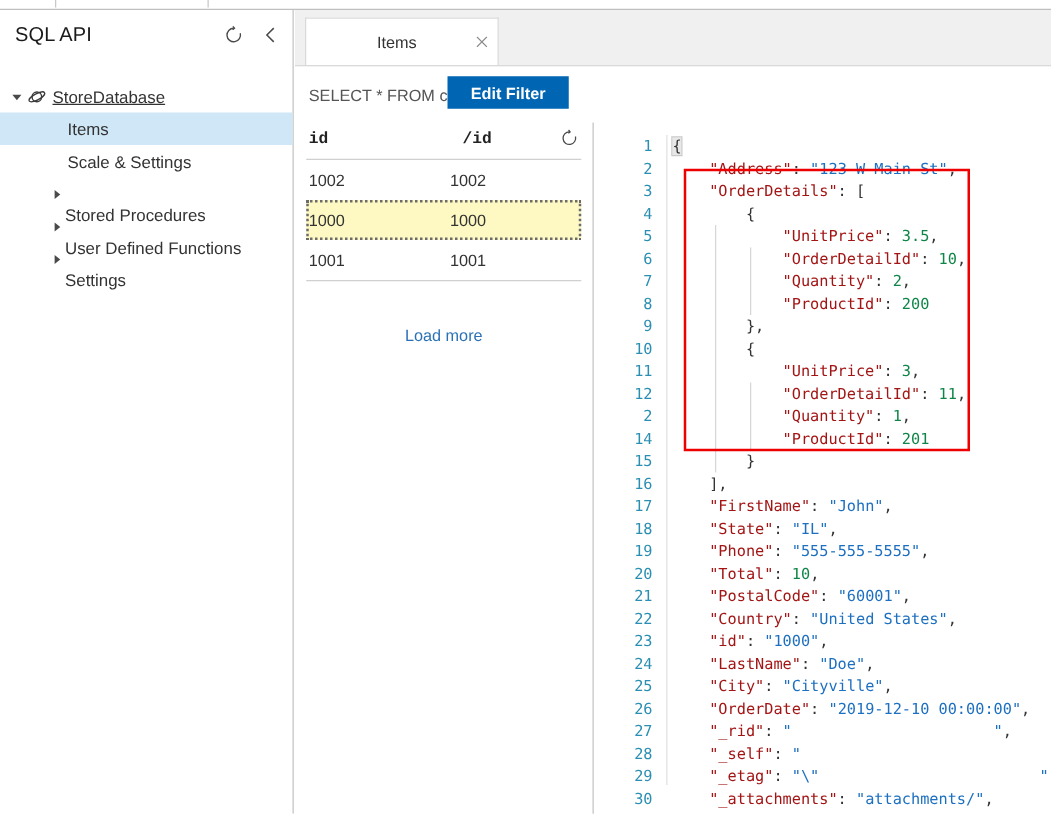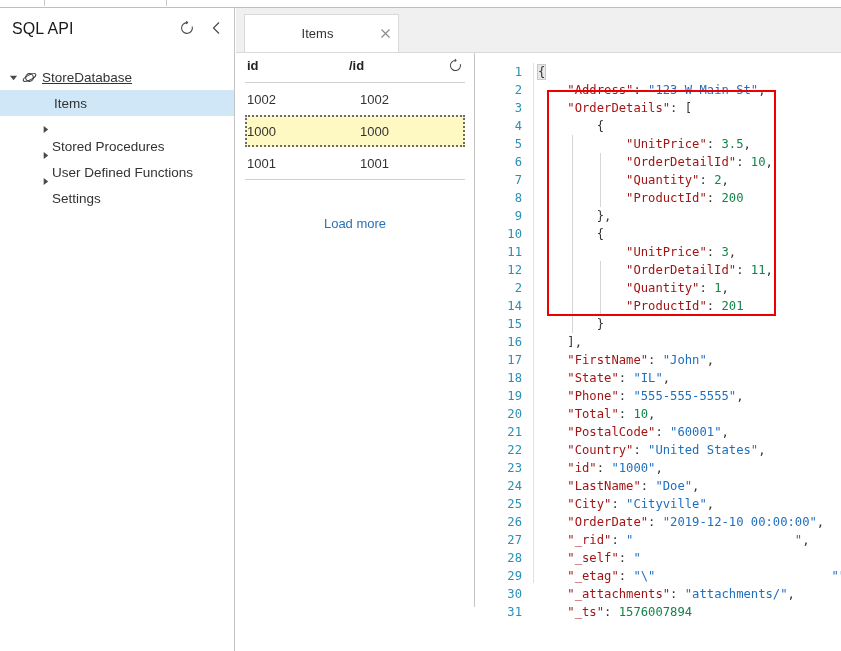--- a/index.html
+++ b/index.html
@@ -80,23 +80,23 @@
   
   .panes{position:relative;height:554px;}
   .listpane{
     position:absolute;left:0;top:0;width:239px;height:554px;
     border-right:1px solid #c4c4c4;box-sizing:border-box;
   }
   .lp-head{
     position:relative;height:29px;border-bottom:1px solid #d0d0d0;
     margin:0 9px;
   }
-  .lp-head .col{position:absolute;top:5px;font-size:13px;font-weight:bold;color:#222;}
+  .lp-head .col{position:absolute;top:5px;font-size:13px;font-weight:bold;color:#222;font-family:Liberation Mono, monospace;}
   .lp-head .c1{left:2px;}
-  .lp-head .c2{left:104px;}
+  .lp-head .c2{left:125px;}
   .lp-head .rf{position:absolute;right:2px;top:5px;cursor:pointer;}
   .rows{margin:0 9px;border-bottom:1px solid #d0d0d0;}
   .row{
     position:relative;height:32px;display:flex;align-items:center;
     font-size:13px;color:#333;cursor:pointer;box-sizing:border-box;
   }
   .row.sel{background:#fef9c3;outline:2px dotted #6b6b6b;outline-offset:-2px;}
   .row .c1{position:absolute;left:2px;}
   .row .c2{position:absolute;left:115px;}
   .loadmore{
@@ -174,20 +174,23 @@
             <svg width="15" height="15" viewBox="0 0 16 16">
               <circle cx="8" cy="8" r="4.1" fill="none" stroke="#3a3a3a" stroke-width="1.2"></circle>
               <ellipse cx="8" cy="8" rx="7.4" ry="2.6" fill="none" stroke="#3a3a3a" stroke-width="1.1" transform="rotate(-28 8 8)"></ellipse>
             </svg>
           </span>
           <span class="lbl">StoreDatabase</span>
         </div>
         <div class="tree-row lvl2 sel">
           <span class="lbl">Items</span>
         </div>
+        <div class="tree-row lvl2">
+          <span class="lbl">Scale &amp; Settings</span>
+        </div>
         <div class="tree-row lvl2 haschev">
           <span class="caret">
             <svg width="9" height="9" viewBox="0 0 10 10">
               <path d="M3 1 L8 5 L3 9 Z" fill="#4a4a4a"></path>
             </svg>
           </span>
           <span class="lbl">Stored Procedures</span>
         </div>
         <div class="tree-row lvl2 haschev">
           <span class="caret">
@@ -214,20 +217,24 @@
       <div class="tab">
         <span class="tab-label">Items</span>
         <span class="tab-close">
           <svg width="9" height="9" viewBox="0 0 9 9">
             <path d="M0.5 0.5 L8.5 8.5 M8.5 0.5 L0.5 8.5" stroke="#8a8a8a" stroke-width="1.1"></path>
           </svg>
         </span>
       </div>
     </div>
 
+    <div class="querybar">
+      <div class="qtext">SELECT * FROM c</div>
+      <button class="btn-primary">Edit Filter</button>
+    </div>
 
     <div class="panes">
 
       <div class="listpane">
         <div class="lp-head">
           <div class="col c1">id</div>
           <div class="col c2">/id</div>
           <div class="rf">
             <svg width="15" height="15" viewBox="0 0 16 16">
               <path d="M8 2.6a5.4 5.4 0 1 0 5.2 4" fill="none" stroke="#4a4a4a" stroke-width="1.1"></path>

